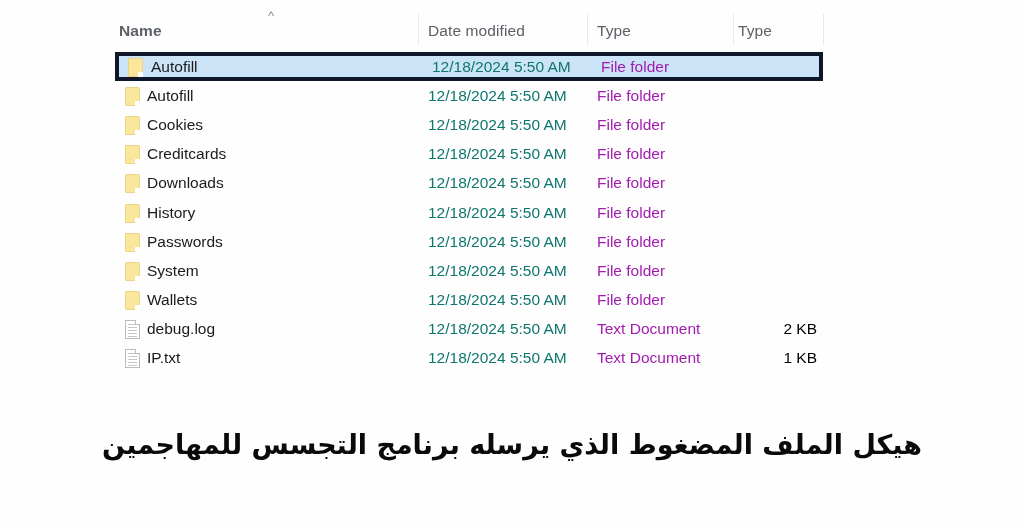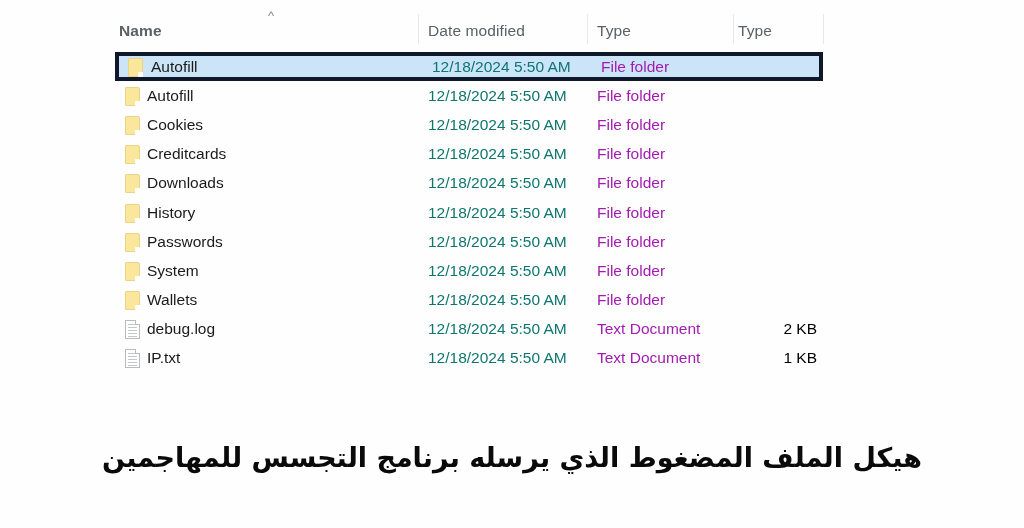--- a/index.html
+++ b/index.html
@@ -172,21 +172,21 @@
     width: 79px;
     text-align: right;
     color: #000000;
   }
 
   
   #caption {
     position: absolute;
     left: 0;
     right: 0;
-    top: 440px;
+    top: 427px;
     text-align: center;
     direction: rtl;
     font-family: "DejaVu Sans", sans-serif;
     font-size: 27px;
     font-weight: 700;
     color: #0a0a0a;
     letter-spacing: 0px;
     line-height: 1.35;
     padding: 0 40px;
     box-sizing: border-box;

